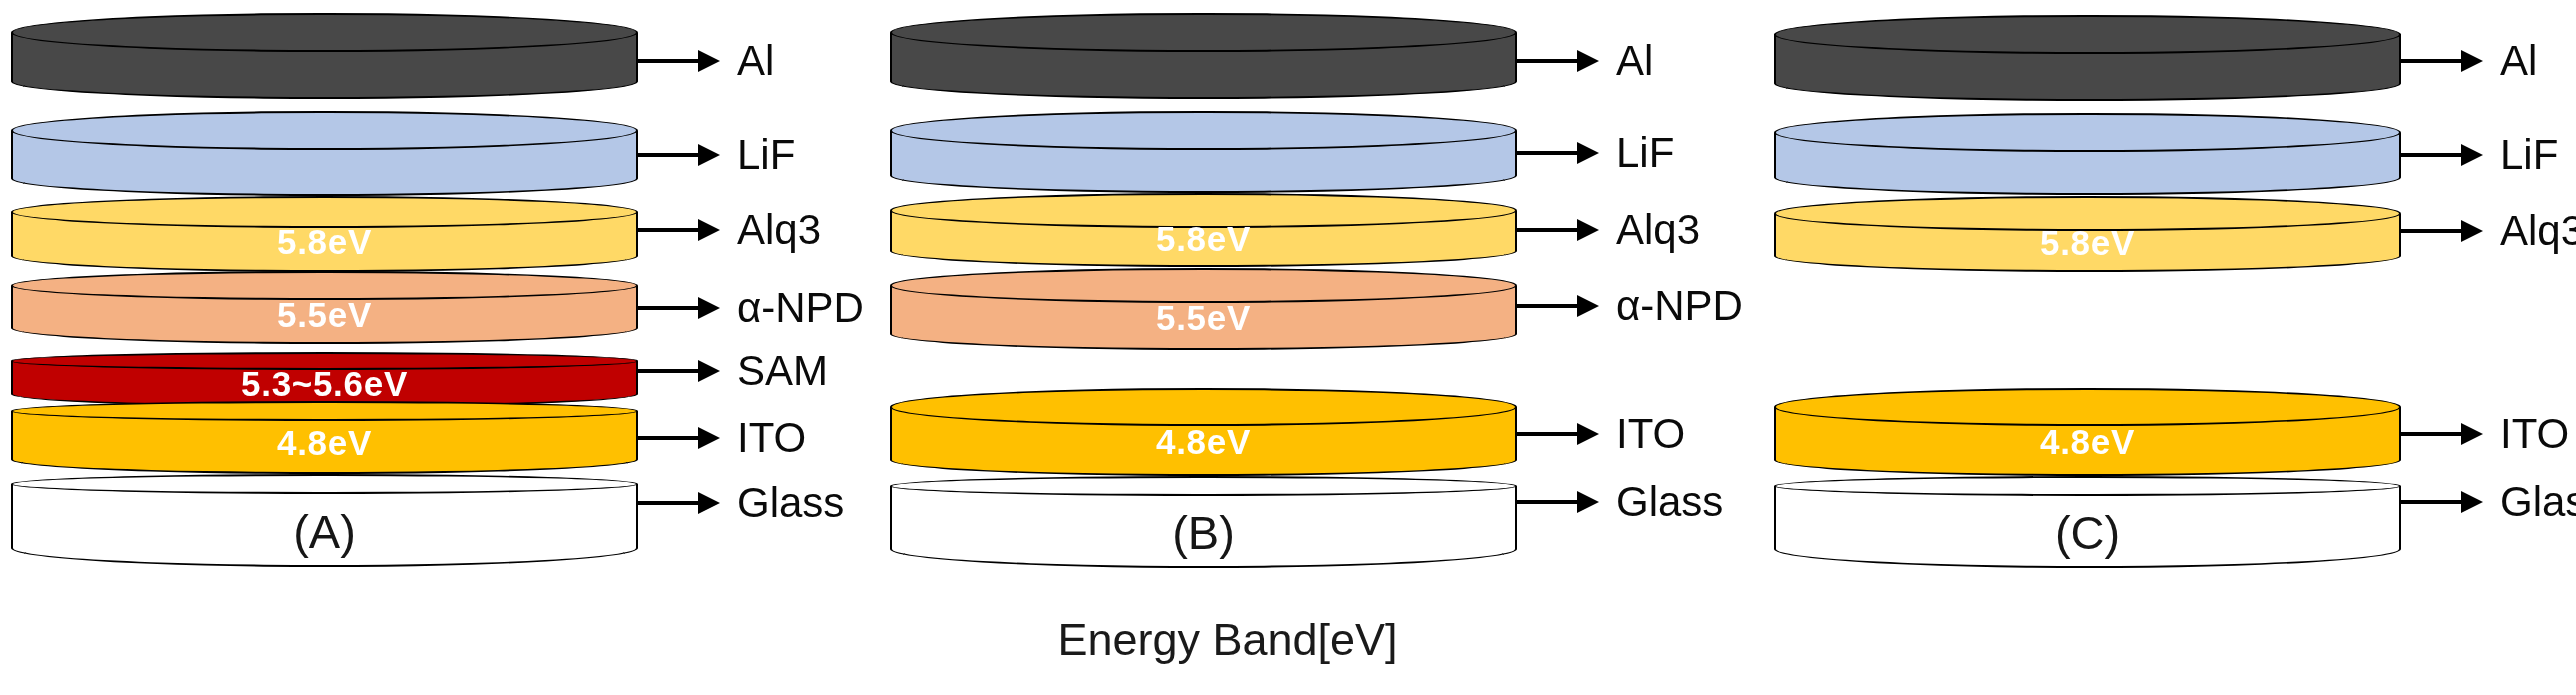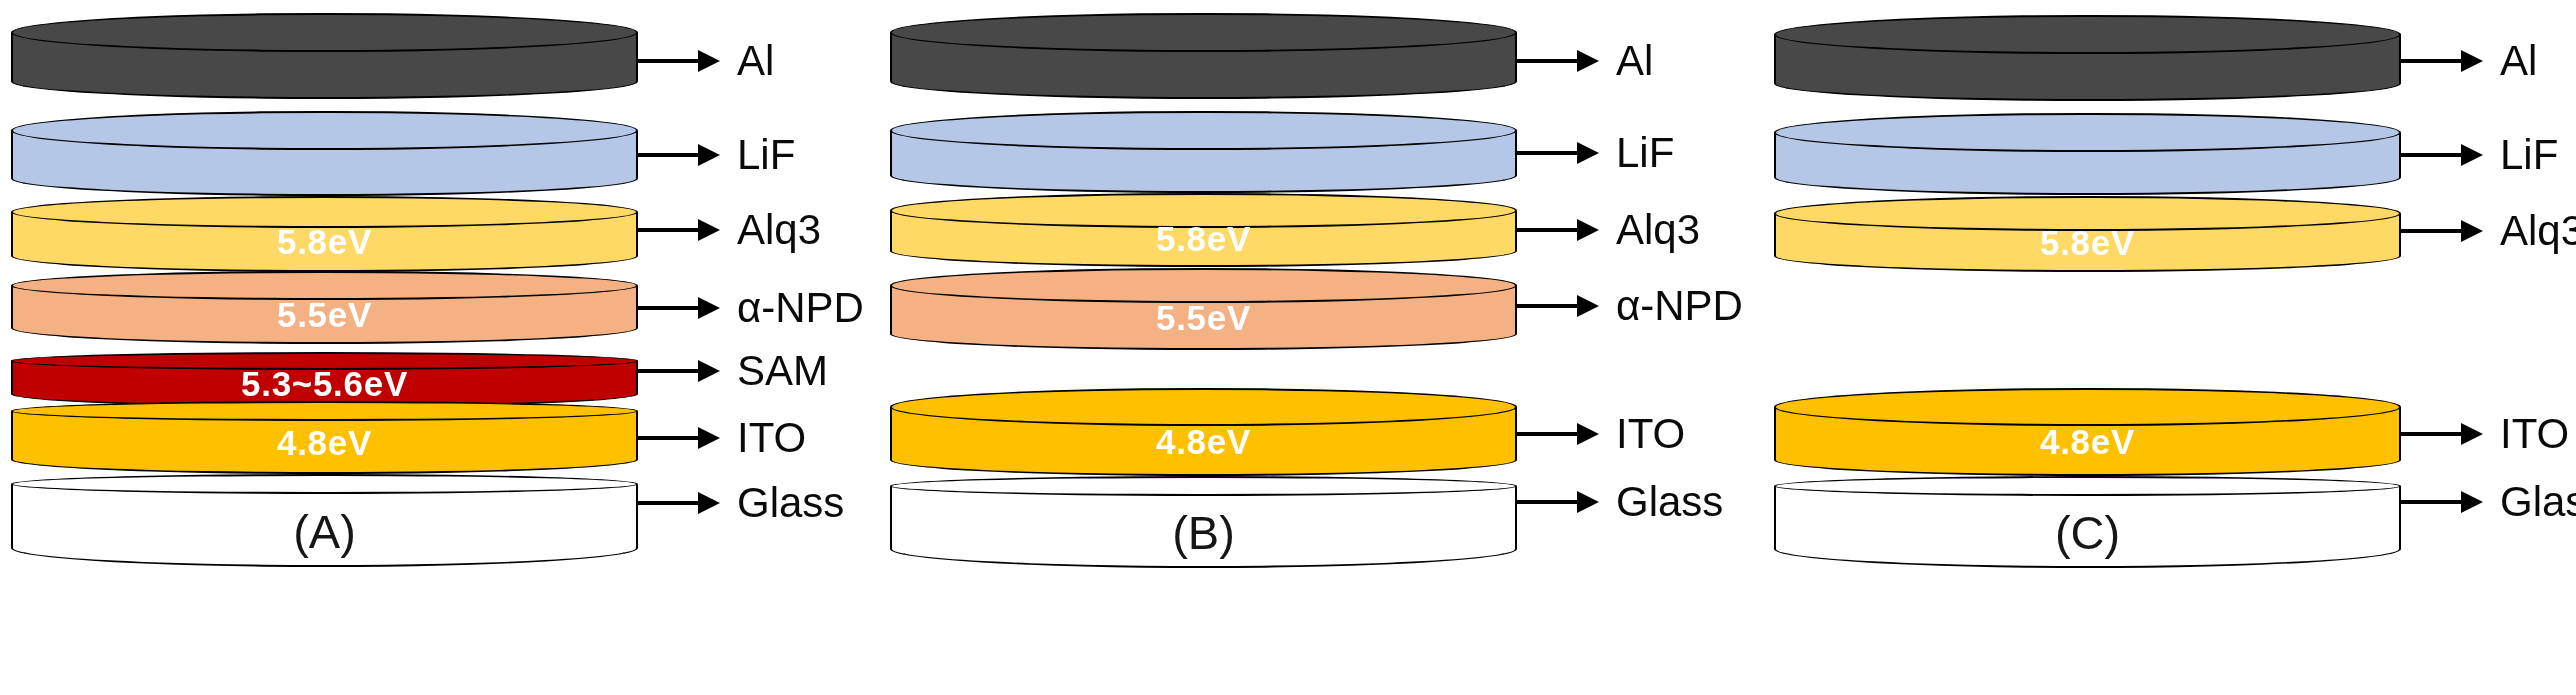--- a/index.html
+++ b/index.html
@@ -260,15 +260,16 @@
         <span class="txt">ITO</span>
       </div>
       <div class="callout" style="top:502px;">
         <span class="shaft"></span>
           <span class="head"></span>
         <span class="txt">Glass</span>
       </div>
     </div>
   </section>
 
+  <div class="caption">Energy Band[eV]</div>
 
 </div>
 
 
 </body></html>

